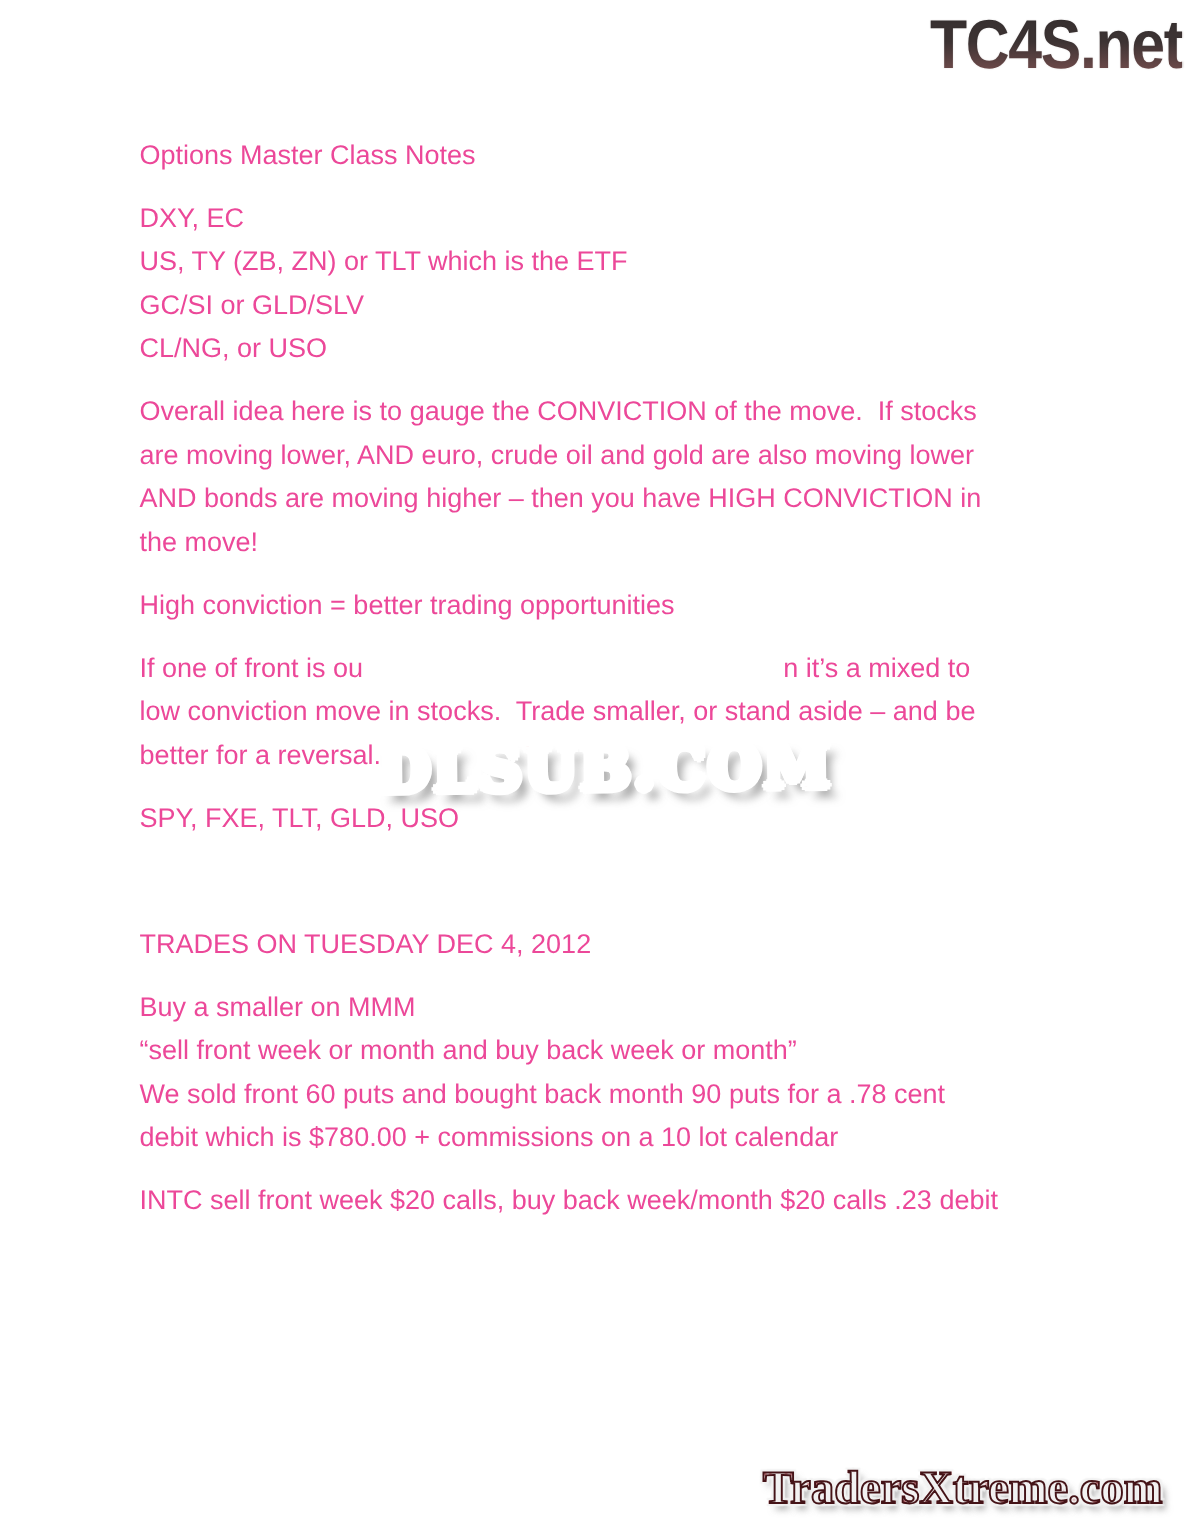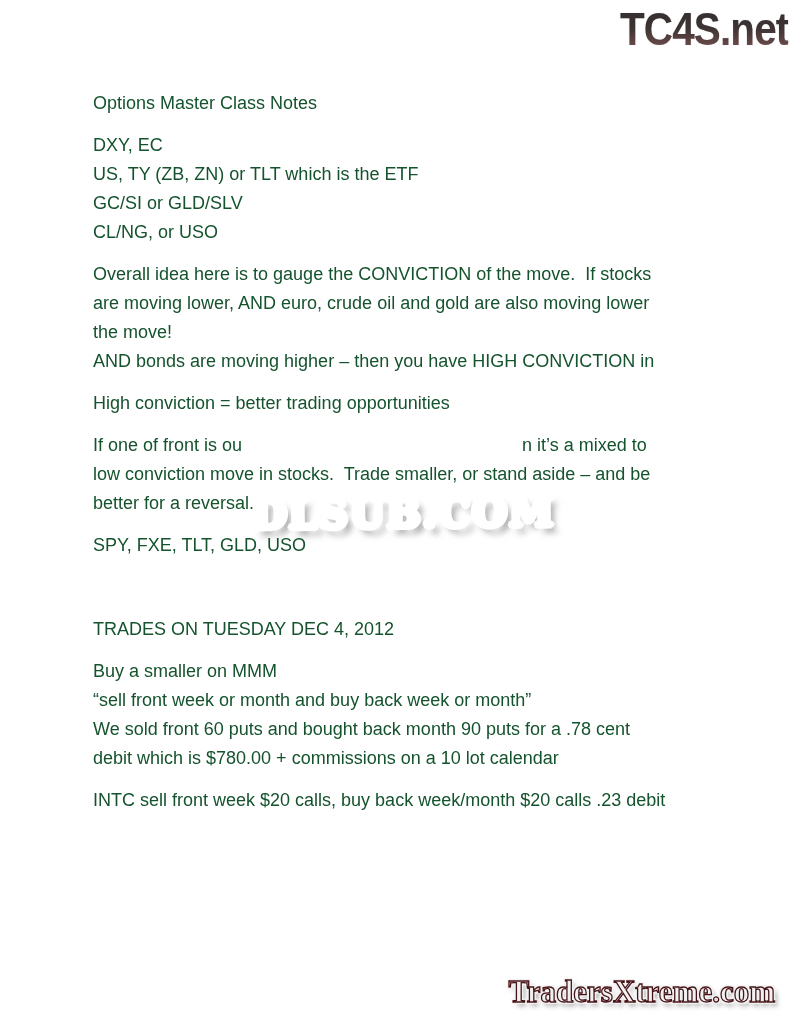--- a/index.html
+++ b/index.html
@@ -18,21 +18,21 @@
     transform:scaleX(0.88);transform-origin:100% 50%;
     background:linear-gradient(180deg,#262626 0%,#332d2d 48%,#6e4949 80%,#a37878 100%);
     -webkit-background-clip:text;background-clip:text;color:transparent;
     text-shadow:0 0 1px rgba(90,70,70,0.25);
     white-space:nowrap;
   }
 
   
   .content{
     position:absolute;left:93px;top:89px;width:690px;
-    font-size:18px;line-height:29px;color:#14532d;
+    font-size:18px;line-height:29px;color:#ec4899;
   }
   .para{margin:0 0 13px 0;}
   .line{white-space:pre;}
   .spacer-para{height:29px;}
   .split-line{position:relative;}
   .wm-gap{display:inline-block;width:280px;}
 
   
   .logo-mid{
     position:absolute;left:252px;top:490px;
@@ -83,22 +83,22 @@
     <div class="para">
       <div class="line">DXY, EC</div>
       <div class="line">US, TY (ZB, ZN) or TLT which is the ETF</div>
       <div class="line">GC/SI or GLD/SLV</div>
       <div class="line">CL/NG, or USO</div>
     </div>
 
     <div class="para">
       <div class="line">Overall idea here is to gauge the CONVICTION of the move.  If stocks</div>
       <div class="line">are moving lower, AND euro, crude oil and gold are also moving lower</div>
+      <div class="line">AND bonds are moving higher – then you have HIGH CONVICTION in</div>
       <div class="line">the move!</div>
-      <div class="line">AND bonds are moving higher – then you have HIGH CONVICTION in</div>
     </div>
 
     <div class="para">
       <div class="line">High conviction = better trading opportunities</div>
     </div>
 
     <div class="para">
       <div class="line split-line"><span>If one of front is ou</span><span class="wm-gap"></span><span>n it’s a mixed to</span></div>
       <div class="line">low conviction move in stocks.  Trade smaller, or stand aside – and be</div>
       <div class="line">better for a reversal.</div>

